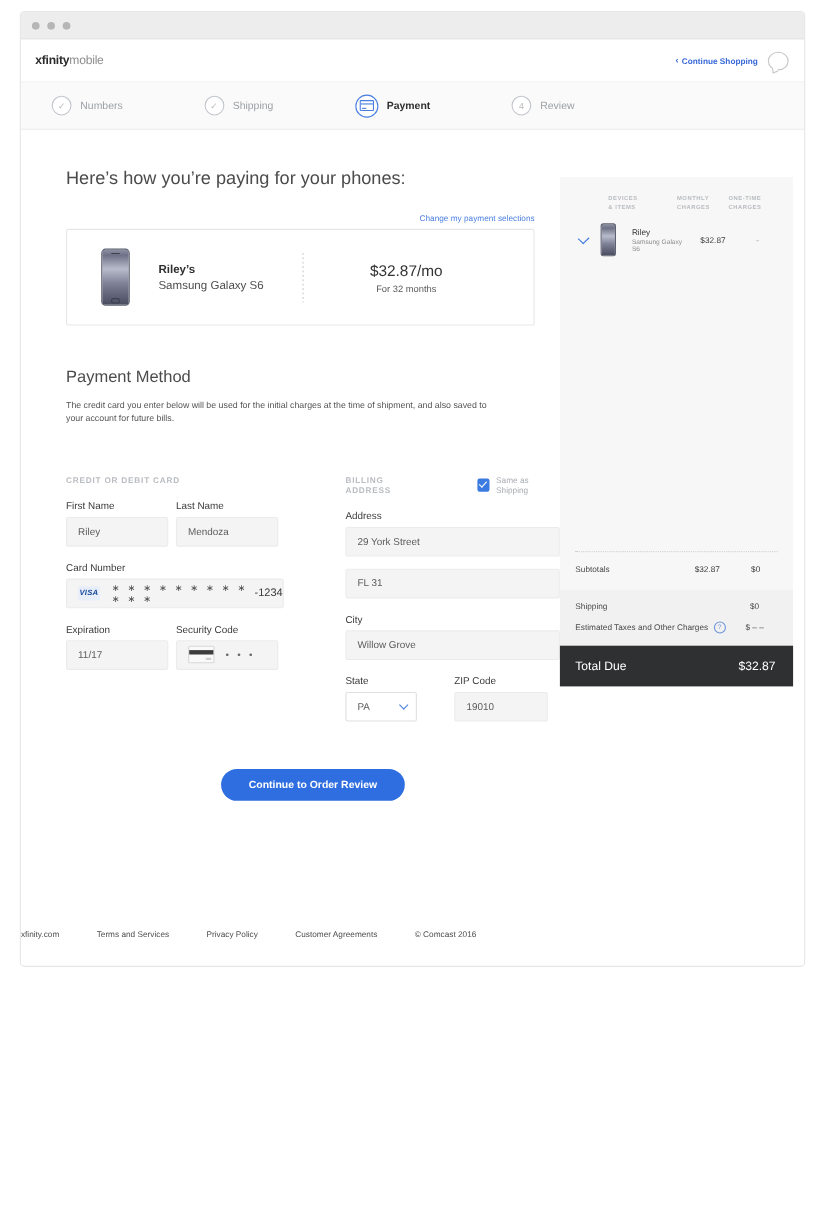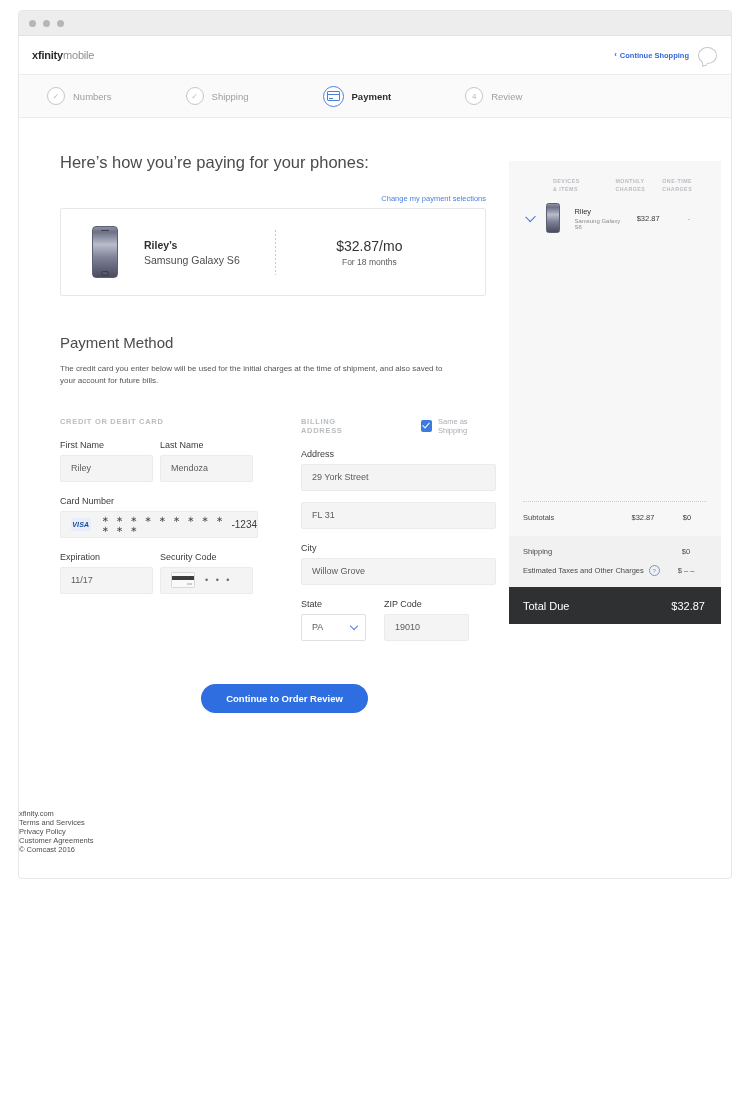--- a/index.html
+++ b/index.html
@@ -276,21 +276,22 @@
   .intro {
     font-size: 8px;
     color: #555555;
     line-height: 1.55;
     margin: 12px 0 0 41px;
     width: 400px;
   }
 
   .form-grid {
     display: flex;
-    margin: 29px 0 0 41px;
+    margin: 44px 0 0 41px;
+    justify-content: space-between;
   }
   .col-card { width: 198px; }
   .col-billing { width: 195px; margin-left: 43px; }
 
   .section-label {
     font-size: 7.5px;
     letter-spacing: 0.7px;
     color: #b9bcc0;
     font-weight: bold;
     text-transform: uppercase;
@@ -421,21 +422,21 @@
   .select-chev {
     position: absolute;
     right: 9px; top: 9px;
     width: 5px; height: 5px;
     border-right: 1.4px solid #4a7fe0;
     border-bottom: 1.4px solid #4a7fe0;
     transform: rotate(45deg);
     pointer-events: none;
   }
   .zip { width: 85px; }
-  .state-zip { display: flex; gap: 18px; }
+  .state-zip { display: flex; gap: 34px; }
 
   .cta-wrap {
     margin: 43px 0 0 0;
     display: flex;
     justify-content: center;
     padding-left: 41px;
   }
   .cta {
     background: #2f6ee0;
     color: #ffffff;
@@ -575,21 +576,21 @@
   .td-label { font-size: 11px; flex: 1; }
   .td-val { font-size: 11px; }
 
   
   .footer {
     position: absolute;
     left: 0; right: 0;
     bottom: 24px;
     display: flex;
     justify-content: flex-start;
-    flex-direction: column;
+    gap: 34px;
   }
   .footer a, .footer span {
     font-size: 7.5px;
     color: #4e4e4e;
     text-decoration: none;
     cursor: pointer;
   }
   .footer .copyright { cursor: default; }
 </style>
 </head>
@@ -649,21 +650,21 @@
 
         <div class="phone-card">
           <div class="phone-thumb"></div>
           <div class="phone-names">
             <div class="phone-owner">Riley’s</div>
             <div class="phone-model">Samsung Galaxy S6</div>
           </div>
           <div class="vdots"></div>
           <div class="phone-price-wrap">
             <div class="phone-price">$32.87/mo</div>
-            <div class="phone-term">For 18 months</div>
+            <div class="phone-term">For 32 months</div>
           </div>
         </div>
 
         <h2 class="h2">Payment Method</h2>
         <div class="intro">
           <span>The credit card you enter below will be used for the initial charges at the time of shipment,</span>
           <span>and also saved to your account for future bills.</span>
         </div>
 
         <div class="form-grid">

